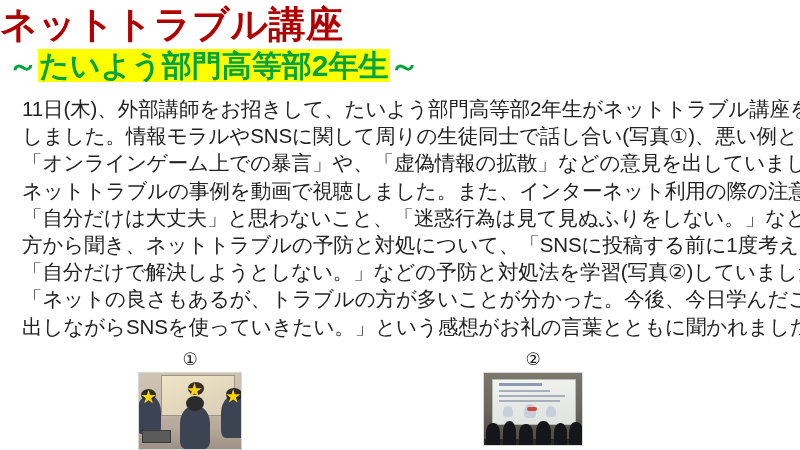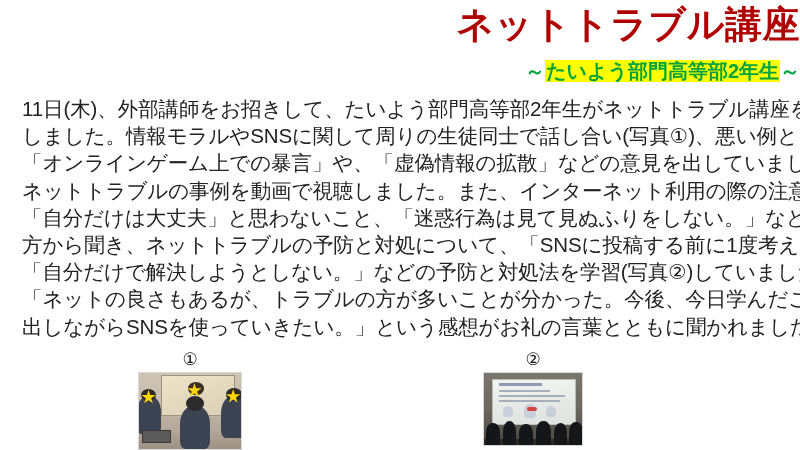--- a/index.html
+++ b/index.html
@@ -10,38 +10,39 @@
     width: 800px;
     height: 450px;
     background: #ffffff;
     font-family: "Liberation Sans", "DejaVu Sans", sans-serif;
     overflow: hidden;
     position: relative;
   }
 
   
   #title-block {
-    text-align: right;
+    text-align: left;
     padding-top: 4px;
   }
   #main-title {
     font-size: 37px;
     font-weight: 700;
     color: #b00000;
     letter-spacing: 0.5px;
     line-height: 1.15;
     white-space: nowrap;
   }
   #subtitle-row {
-    margin-top: 13px;
-    font-size: 20px;
+    margin-top: 1px;
+    font-size: 30px;
     font-weight: 700;
     color: #00a33c;
     line-height: 1.18;
     white-space: nowrap;
+    padding-left: 8px;
   }
   #subtitle-highlight {
     background: #ffff00;
     padding: 0 1px;
   }
   .tilde {
     color: #00a33c;
     background: transparent;
   }
 

